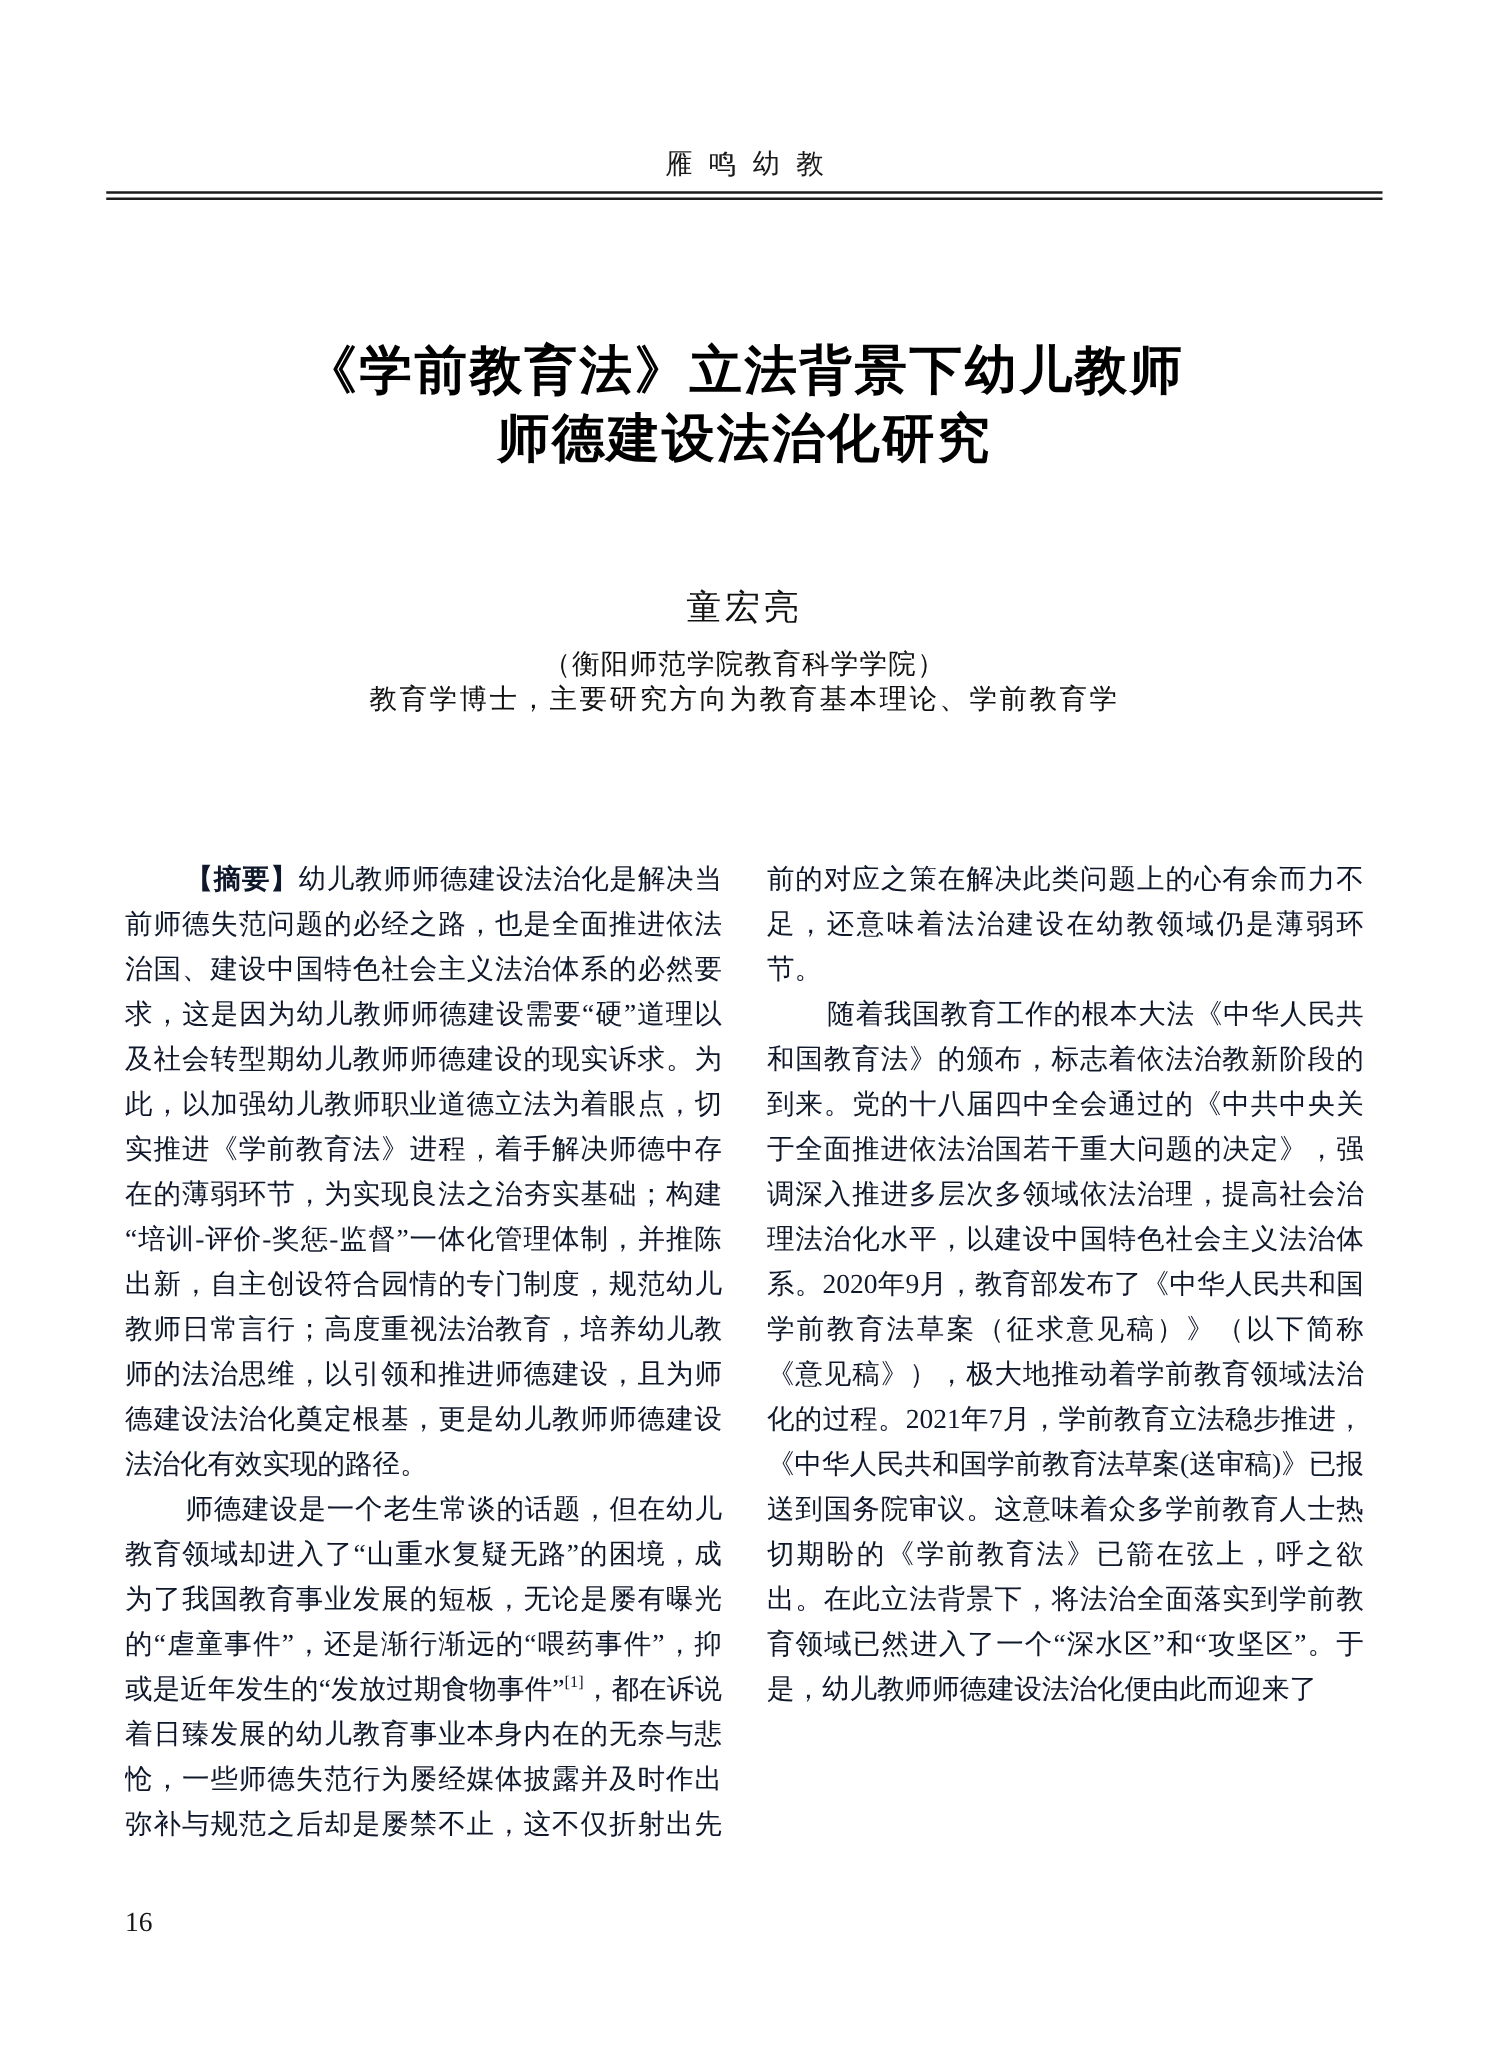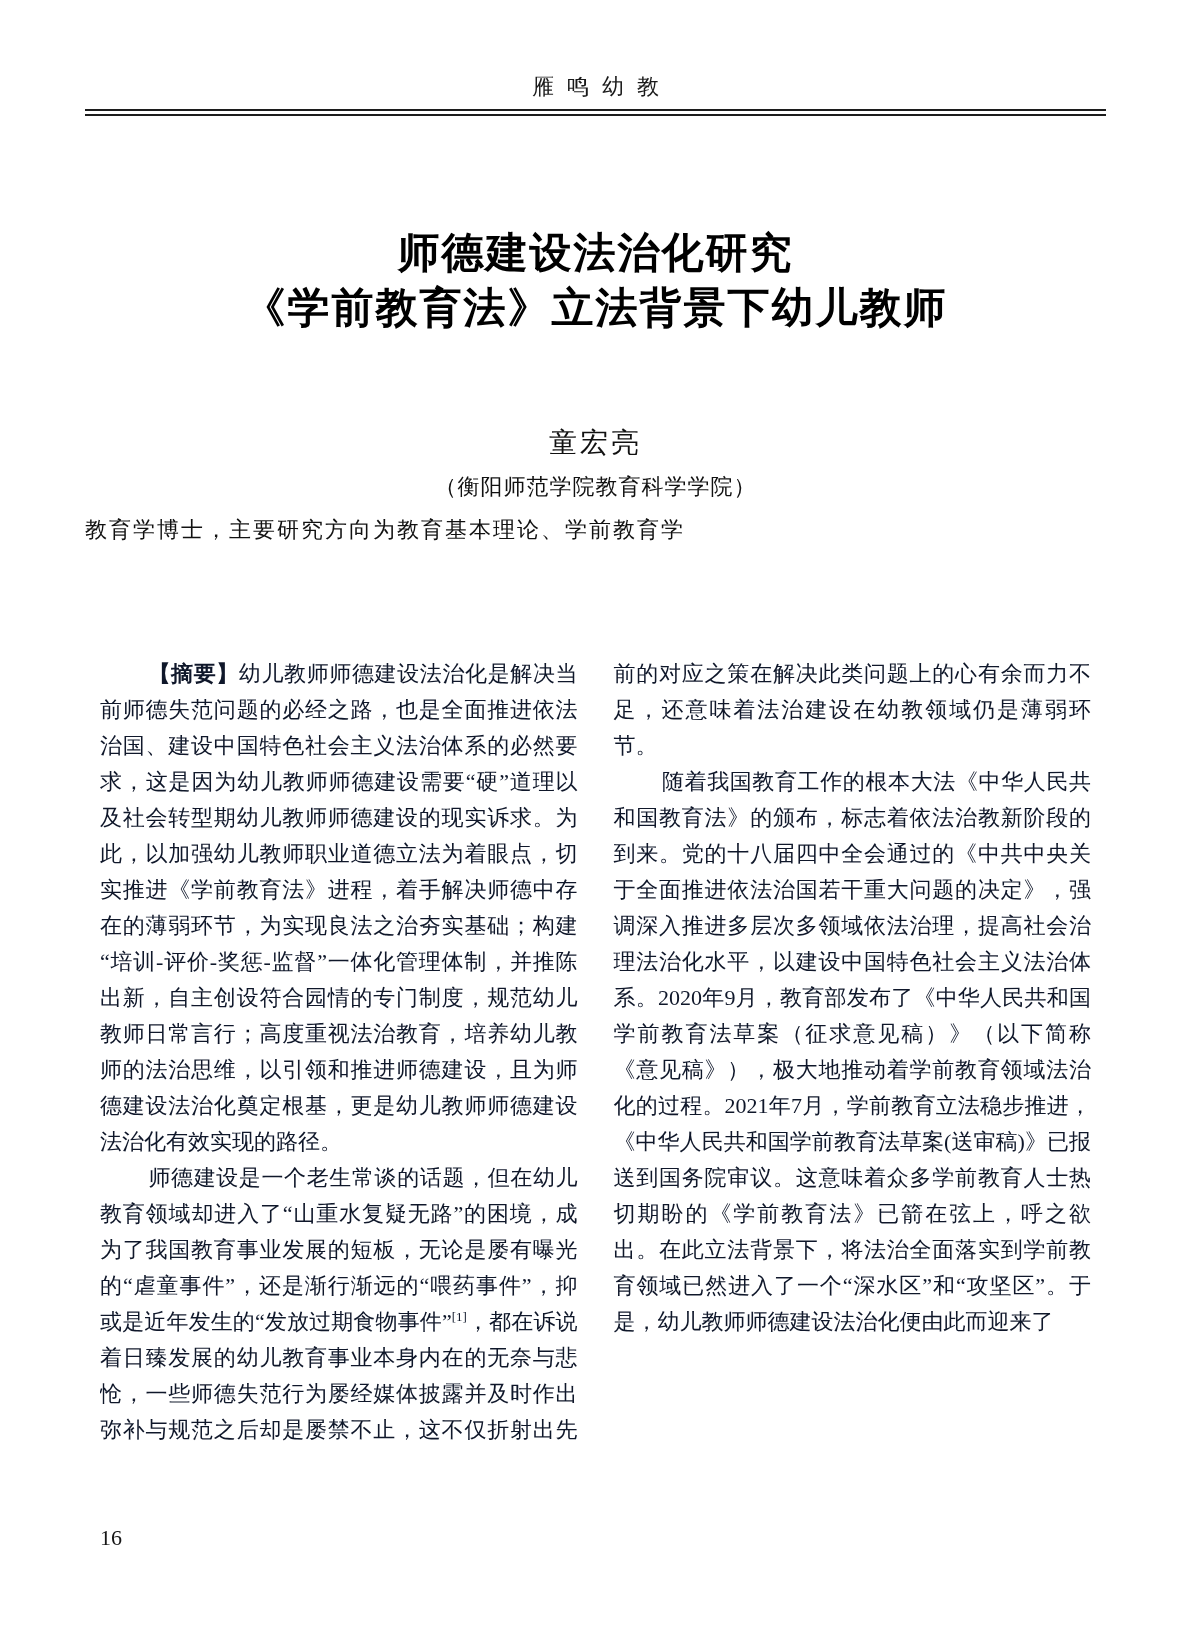--- a/index.html
+++ b/index.html
@@ -15,21 +15,21 @@
     background: #ffffff;
     box-sizing: border-box;
     padding: 0 85px;
     color: #111111;
     font-family: "Liberation Serif", "DejaVu Serif", serif;
     overflow: hidden;
   }
 
   
   .journal-header {
-    padding-top: 74px;
+    padding-top: 118px;
     text-align: center;
   }
   .journal-name-cn {
     font-size: 22px;
     line-height: 26px;
     letter-spacing: 13px;
     padding-left: 13px; 
     color: #1a1a1a;
   }
   .journal-name-en {
@@ -67,22 +67,21 @@
     letter-spacing: 3px;
   }
   .author-affiliation {
     margin-top: 16px;
     text-align: center;
     font-size: 22px;
     line-height: 28px;
     letter-spacing: 1px;
   }
   .author-bio {
-    margin-top: 15px;
-    text-align: left;
+    text-align: center;
     font-size: 22px;
     line-height: 28px;
     letter-spacing: 2px;
   }
 
   
   .article-body {
     margin: 112px 15px 0 15px;
     height: 795px;
     column-count: 2;
@@ -126,22 +125,22 @@
 <body>
 
 <div class="page">
 
   <header class="journal-header">
     <div class="journal-name-cn">雁鸣幼教</div>
     <div class="header-rule"></div>
   </header>
 
   <h1 class="article-title">
+    <span class="title-line">《学前教育法》立法背景下幼儿教师</span>
     <span class="title-line">师德建设法治化研究</span>
-    <span class="title-line">《学前教育法》立法背景下幼儿教师</span>
   </h1>
 
   <div class="author-name">童宏亮</div>
 
   <div class="author-affiliation">（衡阳师范学院教育科学学院）</div>
 
   <div class="author-bio">教育学博士，主要研究方向为教育基本理论、学前教育学</div>
 
   <div class="article-body">
 

